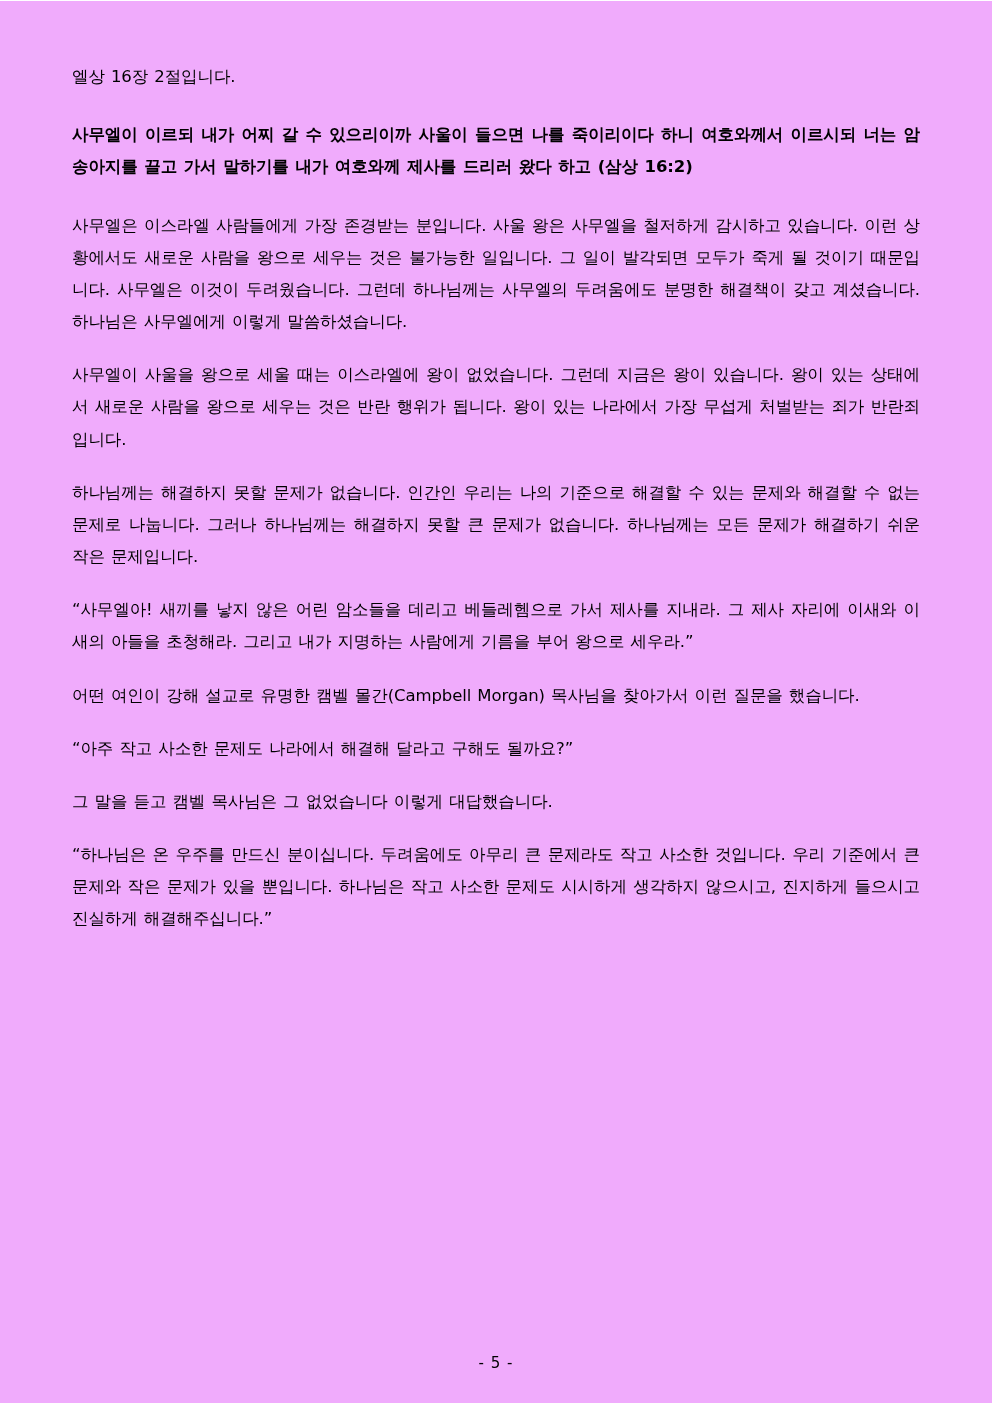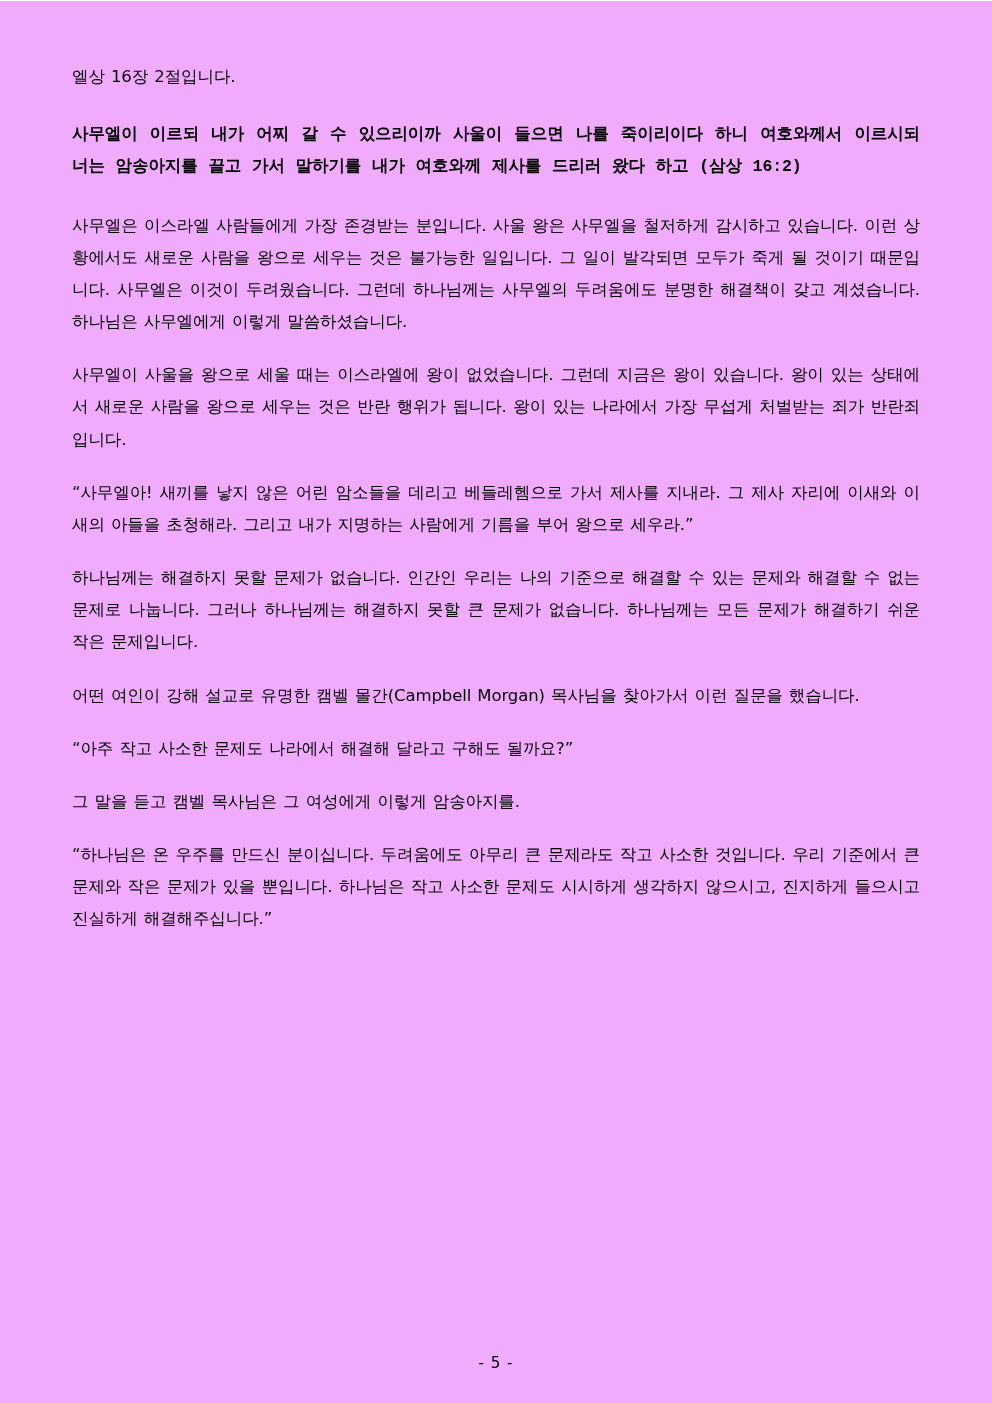--- a/index.html
+++ b/index.html
@@ -33,21 +33,20 @@
     margin-bottom: 26px;
   }
   .verse {
     font-weight: bold;
     font-size: 16.5px;
     line-height: 1.95;
     text-align: justify;
     margin: 0 0 26px 0;
     letter-spacing: -0.1px;
     word-spacing: 1px;
-    font-family: Liberation Mono, monospace;
   }
   .page-number {
     position: absolute;
     left: 0;
     right: 0;
     bottom: 32px;
     text-align: center;
     font-size: 15px;
     letter-spacing: 1px;
   }
@@ -56,22 +55,22 @@
 <body>
 
 <div class="page">
 
   <p class="body-text first-line">엘상 16장 2절입니다.</p>
 
   <p class="verse">사무엘이 이르되 내가 어찌 갈 수 있으리이까 사울이 들으면 나를 죽이리이다 하니 여호와께서 이르시되 너는 암송아지를 끌고 가서 말하기를 내가 여호와께 제사를 드리러 왔다 하고 (삼상 16:2)</p>
 
   <p class="body-text">사무엘은 이스라엘 사람들에게 가장 존경받는 분입니다. 사울 왕은 사무엘을 철저하게 감시하고 있습니다. 이런 상황에서도 새로운 사람을 왕으로 세우는 것은 불가능한 일입니다. 그 일이 발각되면 모두가 죽게 될 것이기 때문입니다. 사무엘은 이것이 두려웠습니다. 그런데 하나님께는 사무엘의 두려움에도 분명한 해결책이 갖고 계셨습니다. 하나님은 사무엘에게 이렇게 말씀하셨습니다.</p>
   <p class="body-text">사무엘이 사울을 왕으로 세울 때는 이스라엘에 왕이 없었습니다. 그런데 지금은 왕이 있습니다. 왕이 있는 상태에서 새로운 사람을 왕으로 세우는 것은 반란 행위가 됩니다. 왕이 있는 나라에서 가장 무섭게 처벌받는 죄가 반란죄입니다.</p>
+  <p class="body-text">하나님께는 해결하지 못할 문제가 없습니다. 인간인 우리는 나의 기준으로 해결할 수 있는 문제와 해결할 수 없는 문제로 나눕니다. 그러나 하나님께는 해결하지 못할 큰 문제가 없습니다. 하나님께는 모든 문제가 해결하기 쉬운 작은 문제입니다.</p>
   <p class="body-text">“사무엘아! 새끼를 낳지 않은 어린 암소들을 데리고 베들레헴으로 가서 제사를 지내라. 그 제사 자리에 이새와 이새의 아들을 초청해라. 그리고 내가 지명하는 사람에게 기름을 부어 왕으로 세우라.”</p>
-  <p class="body-text">하나님께는 해결하지 못할 문제가 없습니다. 인간인 우리는 나의 기준으로 해결할 수 있는 문제와 해결할 수 없는 문제로 나눕니다. 그러나 하나님께는 해결하지 못할 큰 문제가 없습니다. 하나님께는 모든 문제가 해결하기 쉬운 작은 문제입니다.</p>
   <p class="body-text">어떤 여인이 강해 설교로 유명한 캠벨 몰간(Campbell Morgan) 목사님을 찾아가서 이런 질문을 했습니다.</p>
   <p class="body-text">“아주 작고 사소한 문제도 나라에서 해결해 달라고 구해도 될까요?”</p>
-  <p class="body-text">그 말을 듣고 캠벨 목사님은 그 여성에게 이렇게 암송아지를.</p>
+  <p class="body-text">그 말을 듣고 캠벨 목사님은 그 없었습니다 이렇게 대답했습니다.</p>
   <p class="body-text">“하나님은 온 우주를 만드신 분이십니다. 두려움에도 아무리 큰 문제라도 작고 사소한 것입니다. 우리 기준에서 큰 문제와 작은 문제가 있을 뿐입니다. 하나님은 작고 사소한 문제도 시시하게 생각하지 않으시고, 진지하게 들으시고 진실하게 해결해주십니다.”</p>
 
   <div class="page-number">- 5 -</div>
 
 </div>
 
 </body></html>

